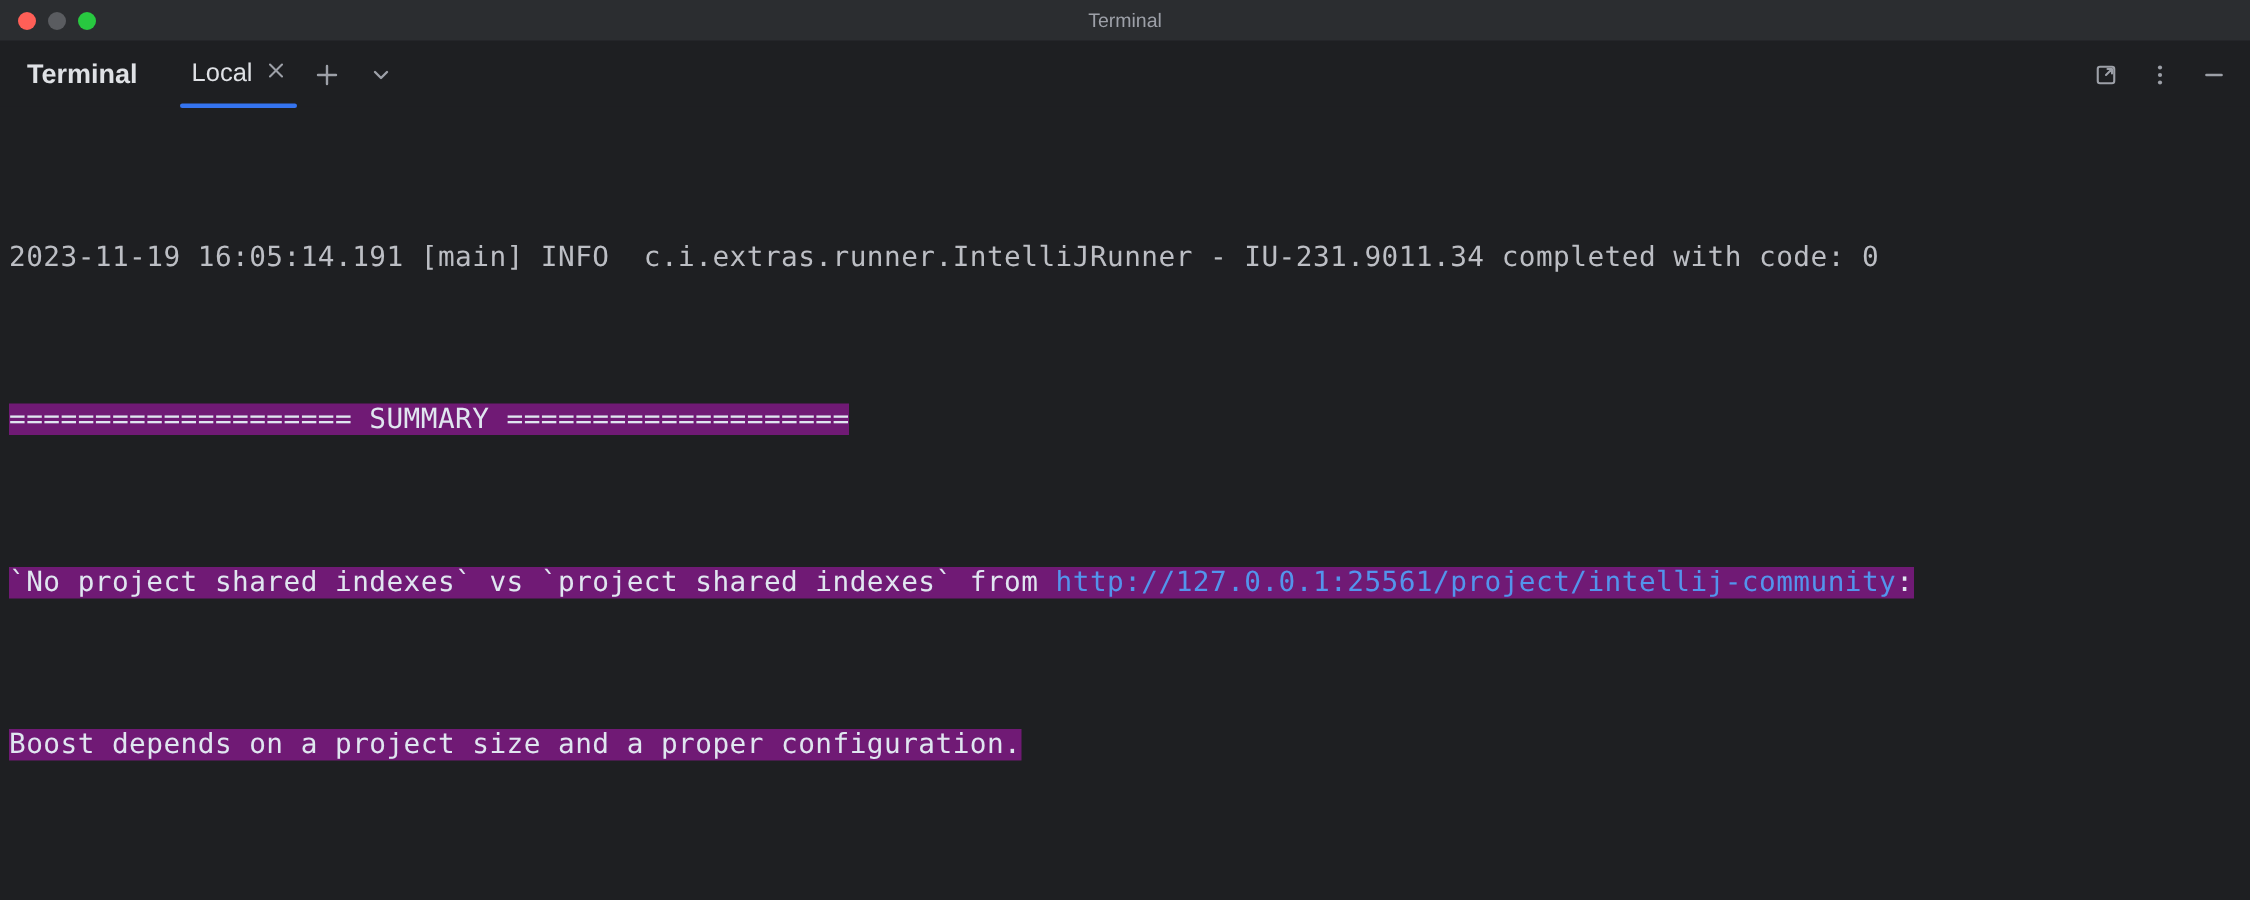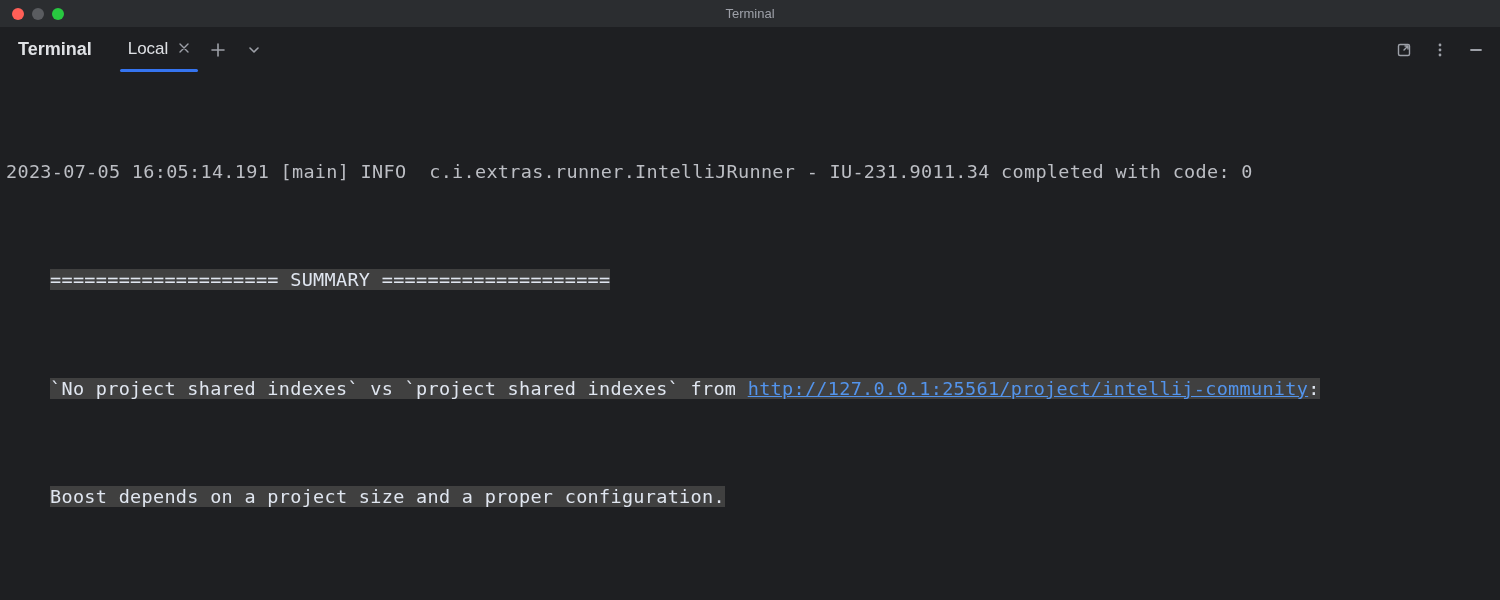--- a/index.html
+++ b/index.html
@@ -109,27 +109,25 @@
     padding: 10px 6px 4px 6px;
     font-family: "Menlo", "Monaco", "Consolas", monospace;
     font-size: 18.5px;
     line-height: 1.95;
     letter-spacing: 0.3px;
     color: #bcbec4;
     white-space: pre;
   }
   .line { white-space: pre-wrap; word-break: break-all; }
   .sel {
-    background: #404040;
+    background: #701a75;
     color: #e0e6f0;
-    margin-left: 44px;
   }
   .lnk {
     color: #5394ec;
-    text-decoration: underline;
     cursor: pointer;
   }
 </style>
 </head>
 <body>
 
 <div class="titlebar">
   <div class="traffic-lights">
     <div class="traffic-light tl-close"></div>
     <div class="traffic-light tl-min"></div>
@@ -183,21 +181,21 @@
     </div>
     <div class="icon-btn">
       <svg width="16" height="16" viewBox="0 0 16 16">
         <path d="M3 8 H13" stroke="currentColor" stroke-width="1.8" stroke-linecap="round"></path>
       </svg>
     </div>
   </div>
 </div>
 
 <div class="terminal-body">
-  <div class="line">2023-07-05 16:05:14.191 [main] INFO  c.i.extras.runner.IntelliJRunner - IU-231.9011.34 completed with code: 0</div>
+  <div class="line">2023-11-19 16:05:14.191 [main] INFO  c.i.extras.runner.IntelliJRunner - IU-231.9011.34 completed with code: 0</div>
   <div class="line"><span class="sel">==================== SUMMARY ====================</span></div>
   <div class="line"><span class="sel"><span>`No project shared indexes` vs `project shared indexes` from </span><span class="lnk">http://127.0.0.1:25561/project/intellij-community</span><span>:</span></span></div>
   <div class="line"><span class="sel">Boost depends on a project size and a proper configuration.</span></div>
   
   
   
   
   
   
 </div>

